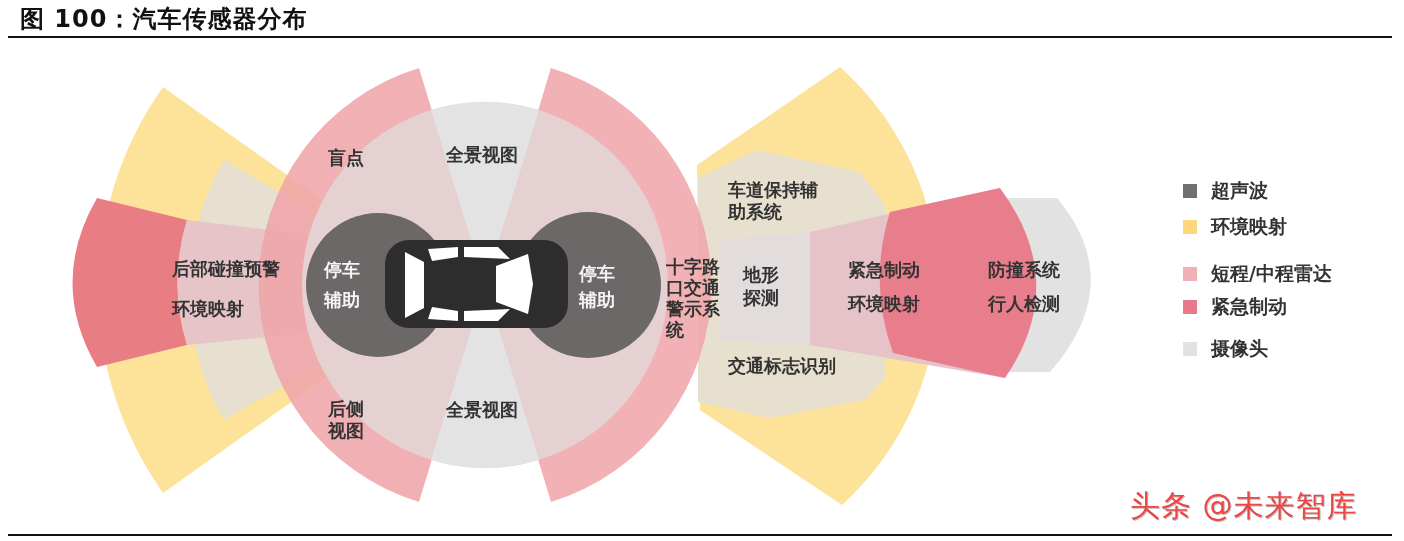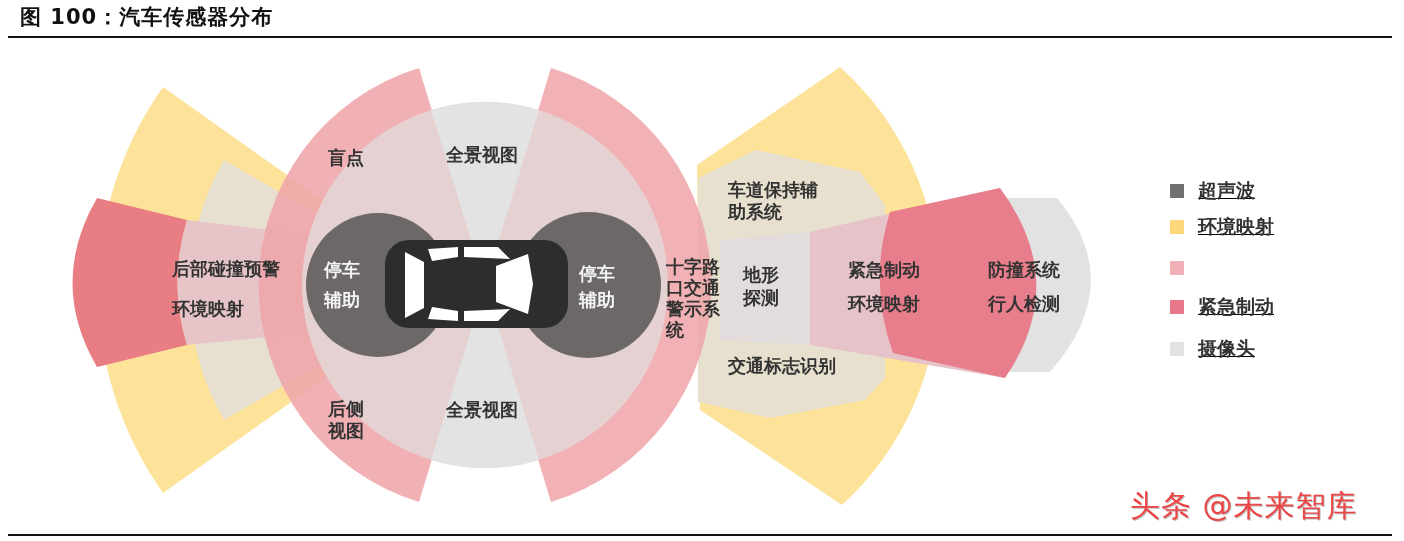--- a/index.html
+++ b/index.html
@@ -1,29 +1,29 @@
 <!DOCTYPE html>
 <html><head>
 <meta charset="utf-8">
 <style>
   html, body { margin: 0; padding: 0; background: #ffffff; }
   body { width: 1404px; height: 541px; overflow: hidden; position: relative;
          font-family: "DejaVu Sans", "Liberation Sans", sans-serif; }
-  .title { position: absolute; left: 20px; top: 3px; font-size: 21px; font-weight: bold;
+  .title { position: absolute; left: 20px; top: 3px; font-size: 24px; font-weight: bold;
            color: #111; letter-spacing: 1px; white-space: nowrap; }
   .rule { position: absolute; left: 8px; width: 1384px; height: 2px; background: #111; }
   .rule.top { top: 36px; }
   .rule.bottom { top: 534px; }
   svg.diagram { position: absolute; left: 0; top: 0; }
   svg text.lbl { font-family: "DejaVu Sans", "Liberation Sans", sans-serif; font-size: 18px;
                  font-weight: bold; fill: #333333; }
   svg text.lbl-white { font-family: "DejaVu Sans", "Liberation Sans", sans-serif; font-size: 18px;
                        font-weight: bold; fill: #f4f4f4; }
   .legend { position: absolute; left: 1170px; top: 172px; }
-  .legend-item { position: absolute; left: 0; display: flex; align-items: center; white-space: nowrap; text-decoration: underline; }
+  .legend-item { position: absolute; left: 13px; display: flex; align-items: center; white-space: nowrap; }
   .legend-swatch { width: 14px; height: 14px; margin-right: 14px; }
   .legend-label { font-size: 19px; font-weight: bold; color: #333; }
   .watermark { position: absolute; left: 1130px; top: 486px; font-size: 30px; color: #ef4444;
                white-space: nowrap; letter-spacing: 1px;
                text-shadow: 1px 1px 0 #bbb; }
 </style>
 </head>
 <body>
 
 <div class="title">图 100：汽车传感器分布</div>
@@ -105,20 +105,21 @@
   <div class="legend-item" style="top:6px">
     <span class="legend-swatch" style="background:#707070"></span>
     <span class="legend-label">超声波</span>
   </div>
   <div class="legend-item" style="top:42px">
     <span class="legend-swatch" style="background:#fdd77a"></span>
     <span class="legend-label">环境映射</span>
   </div>
   <div class="legend-item" style="top:89px">
     <span class="legend-swatch" style="background:#f0b0b5"></span>
+    <span class="legend-label">短程/中程雷达</span>
   </div>
   <div class="legend-item" style="top:122px">
     <span class="legend-swatch" style="background:#e8788a"></span>
     <span class="legend-label">紧急制动</span>
   </div>
   <div class="legend-item" style="top:164px">
     <span class="legend-swatch" style="background:#e2e2e2"></span>
     <span class="legend-label">摄像头</span>
   </div>
 </div>

